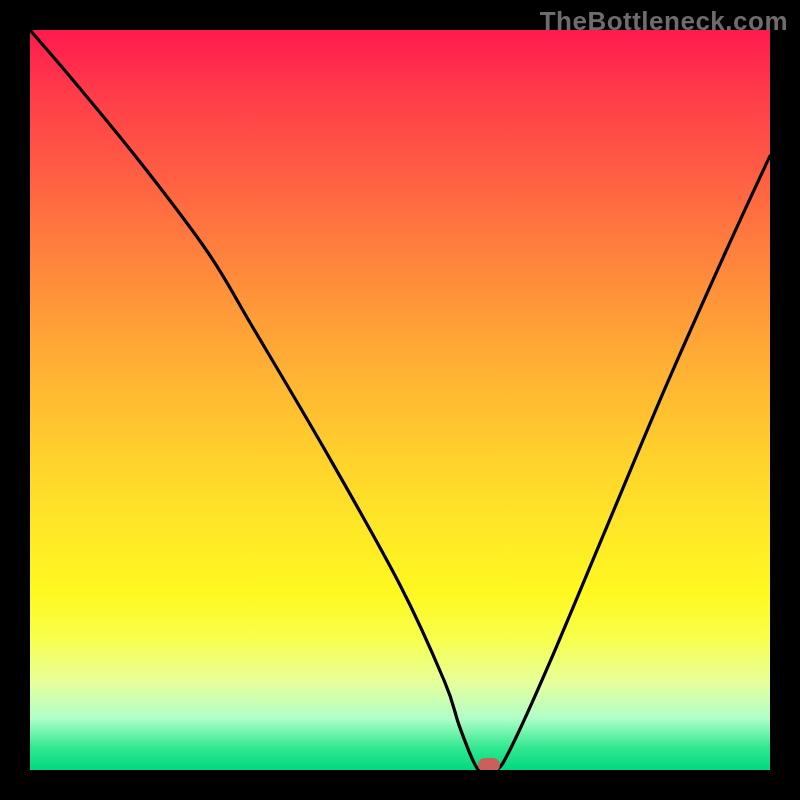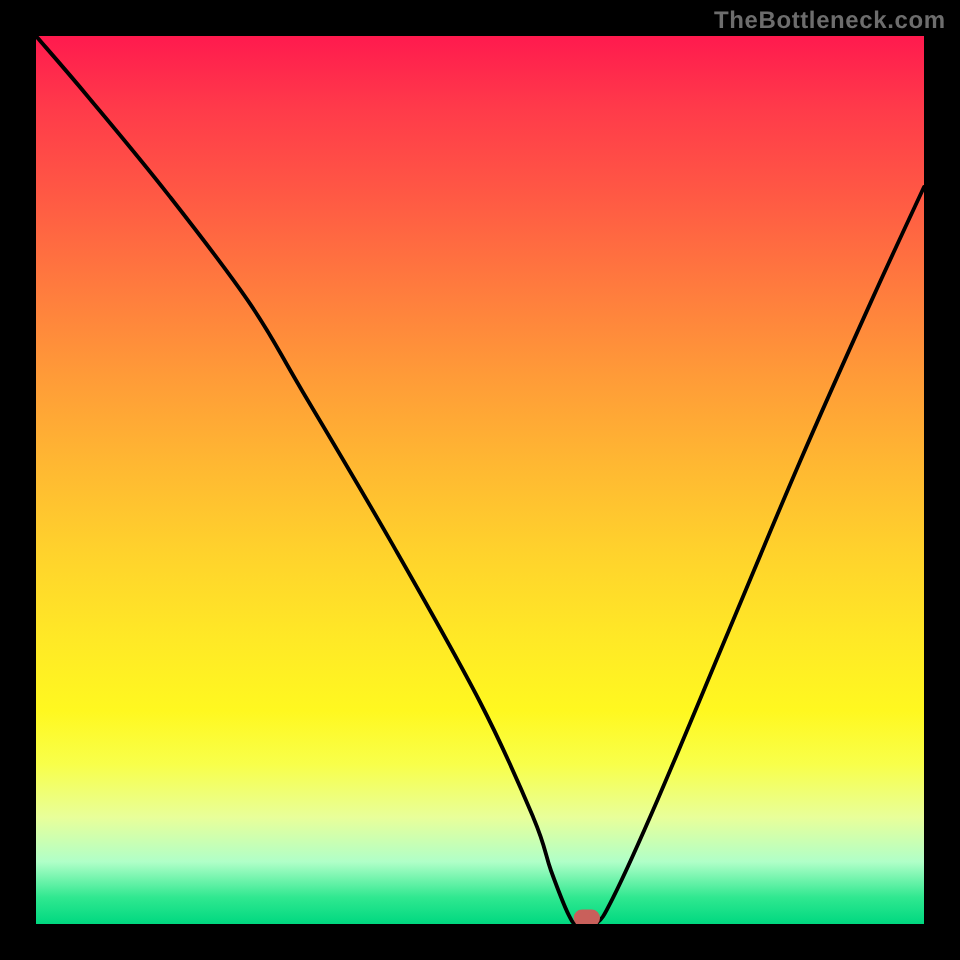--- a/index.html
+++ b/index.html
@@ -8,21 +8,21 @@
     position: relative;
     width: 800px;
     height: 800px;
     background: #000;
   }
   .watermark {
     position: absolute;
     top: 6px;
     right: 12px;
     font-family: Arial, sans-serif;
-    font-size: 20px;
+    font-size: 26px;
     font-weight: bold;
     color: #6d6d6d;
     letter-spacing: 0.5px;
     z-index: 10;
   }
   .plot {
     position: absolute;
     left: 30px;
     top: 30px;
     width: 740px;

